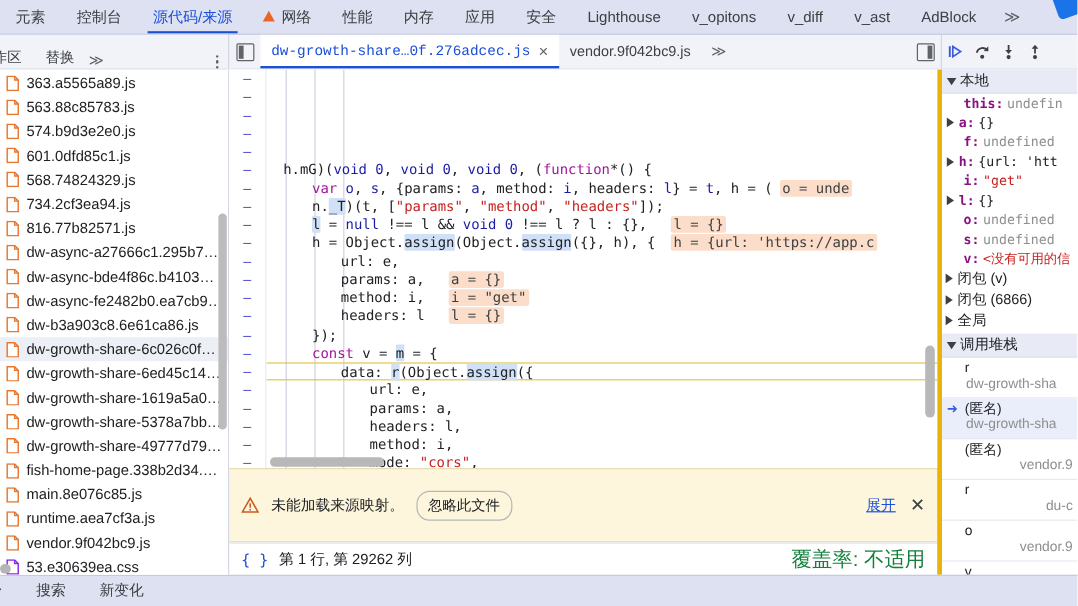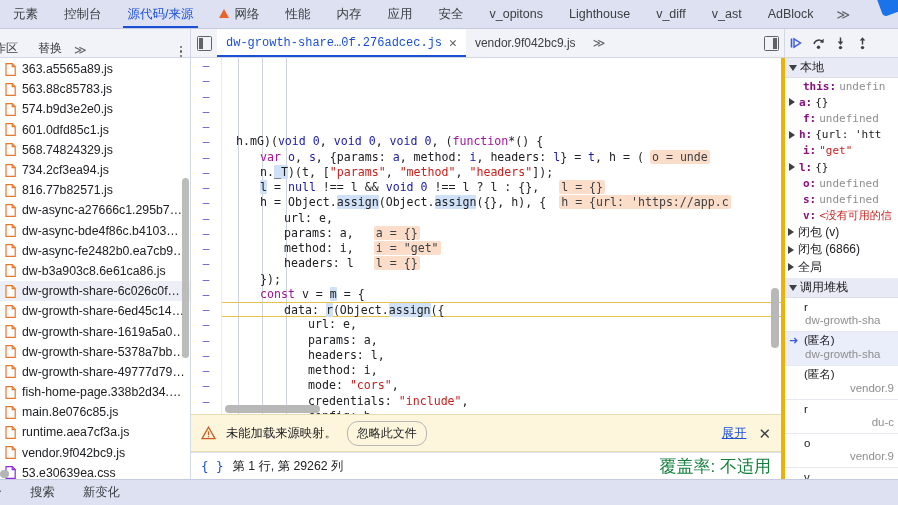--- a/index.html
+++ b/index.html
@@ -149,21 +149,21 @@
   }
   .code-hscroll {
     position: absolute; left: 34px; bottom: 1px;
     width: 95px; height: 8px; background: #b8b8b8; border-radius: 4px;
   }
 
   
   .warnbar {
     height: 36px; min-height: 36px; background: #fdf6dd;
     border-top: 1px solid #e6ddb4; border-bottom: 1px solid #e6ddb4;
-    display: flex; align-items: center; padding: 0 10px; gap: 10px;
+    display: flex; align-items: center; padding: 12px 10px; gap: 10px;
   }
   .warn-msg { font-size: 12.3px; color: #202124; }
   .ignore-btn {
     border: 1px solid #b6b6b6; background: #fdf6dd; border-radius: 11px;
     padding: 3px 9px; font-size: 12px; color: #202124; cursor: pointer;
   }
   .warn-right { margin-left: auto; display: flex; align-items: center; gap: 12px; }
   .expand-link { font-size: 12.3px; color: #1a4fd6; text-decoration: underline; cursor: pointer; }
   .warn-close { font-size: 15px; color: #3c4043; line-height: 1; cursor: pointer; }
 
@@ -249,24 +249,24 @@
         <div class="main-tab">
           <span>内存</span>
         </div>
         <div class="main-tab">
           <span>应用</span>
         </div>
         <div class="main-tab">
           <span>安全</span>
         </div>
         <div class="main-tab">
+          <span>Lighthouse</span>
+        </div>
+        <div class="main-tab">
           <span>v_opitons</span>
-        </div>
-        <div class="main-tab">
-          <span>Lighthouse</span>
         </div>
         <div class="main-tab">
           <span>v_diff</span>
         </div>
         <div class="main-tab">
           <span>v_ast</span>
         </div>
         <div class="main-tab">
           <span>AdBlock</span>
         </div>

